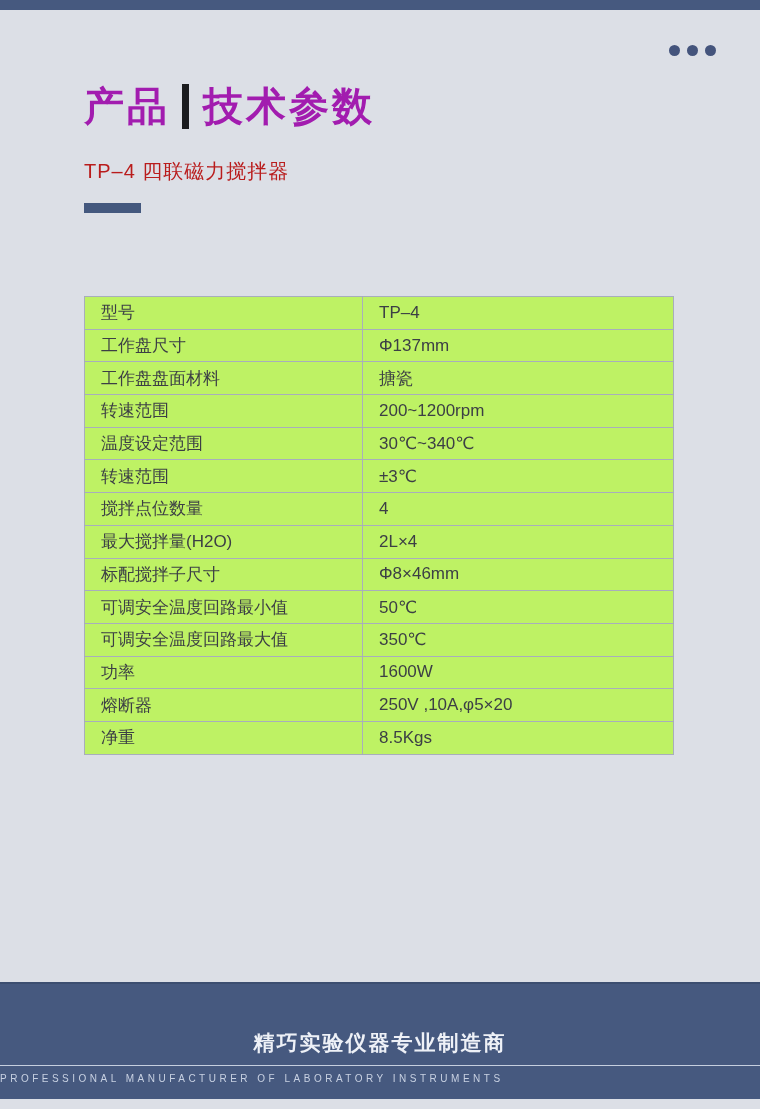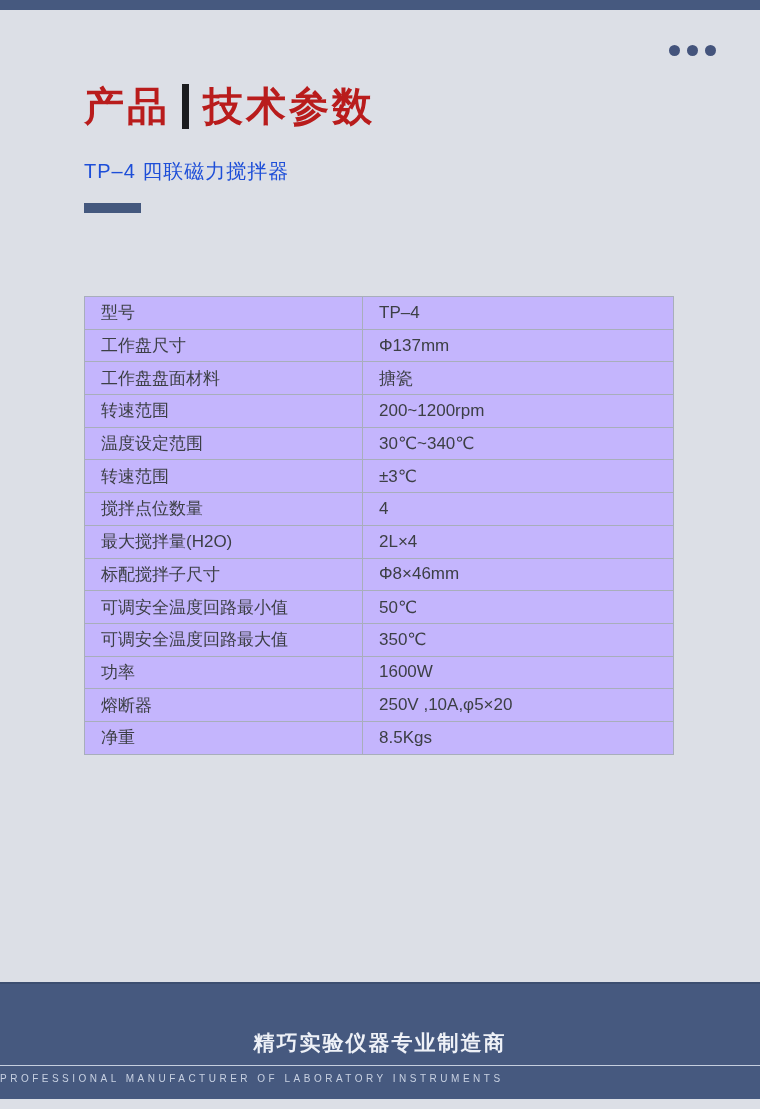--- a/index.html
+++ b/index.html
@@ -21,43 +21,43 @@
   }
   .dot {
     width: 11px; height: 11px; border-radius: 50%;
     background: #44547c;
   }
   .page-title {
     position: absolute; left: 84px; top: 82px;
     margin: 0;
     display: flex; align-items: center;
     font-size: 40px; font-weight: bold;
-    color: #b91c1c; letter-spacing: 3px;
+    color: #a21caf; letter-spacing: 3px;
     line-height: 48px;
   }
   .title-divider {
     width: 7px; height: 45px;
     background: #1b1c1f;
     margin: 0 14px 0 12px;
   }
   .subtitle {
     position: absolute; left: 84px; top: 158px;
-    font-size: 20px; color: #1d4ed8;
+    font-size: 20px; color: #b91c1c;
     letter-spacing: 1px;
   }
   .accent-chip {
     position: absolute; left: 84px; top: 203px;
     width: 57px; height: 10px;
     background: #44587e;
   }
   table.spec {
     position: absolute; left: 84px; top: 296px;
     width: 590px;
     border-collapse: collapse;
-    background: #c4b5fd;
+    background: #bef264;
   }
   table.spec td {
     border: 1px solid #a8aebb;
     height: 32.7px;
     box-sizing: border-box;
     font-size: 17px;
     color: #3c3f45;
     padding: 0 8px 0 16px;
     white-space: pre;
     vertical-align: middle;

